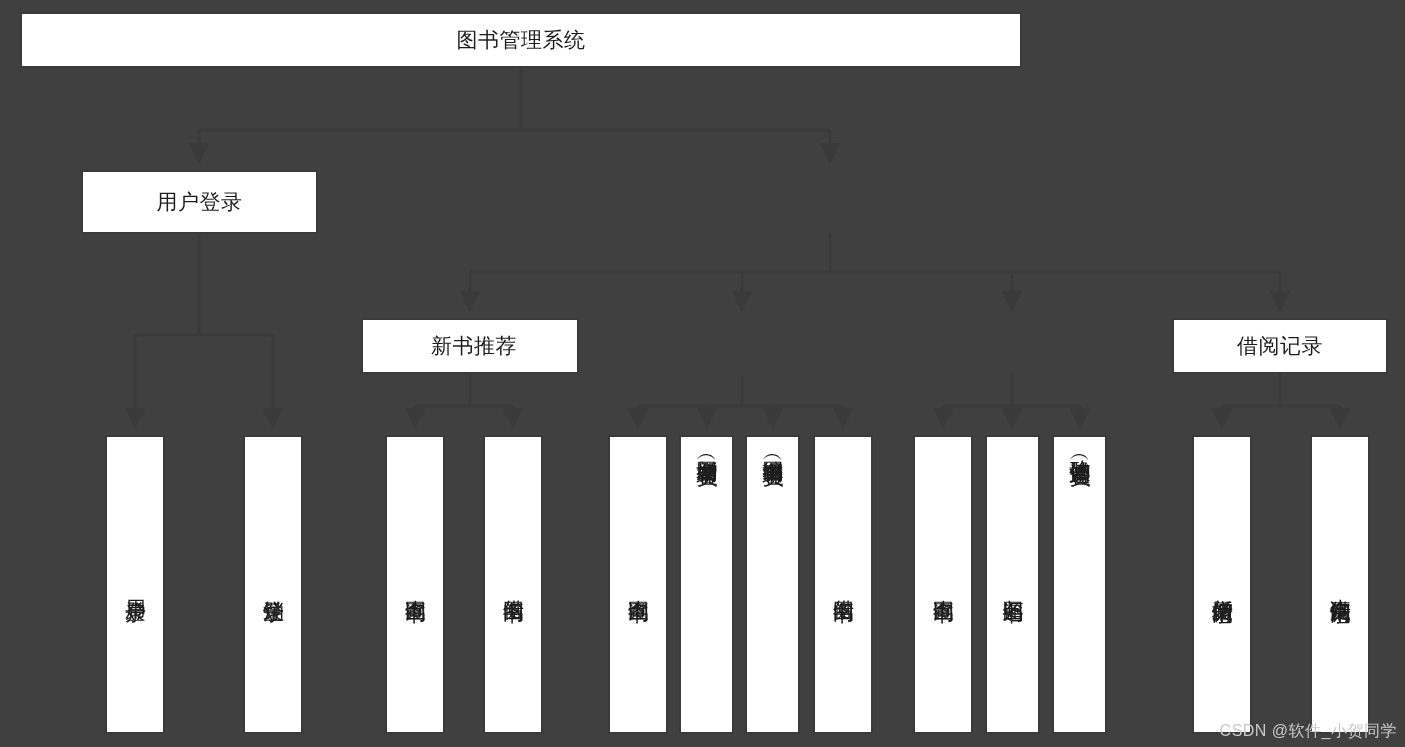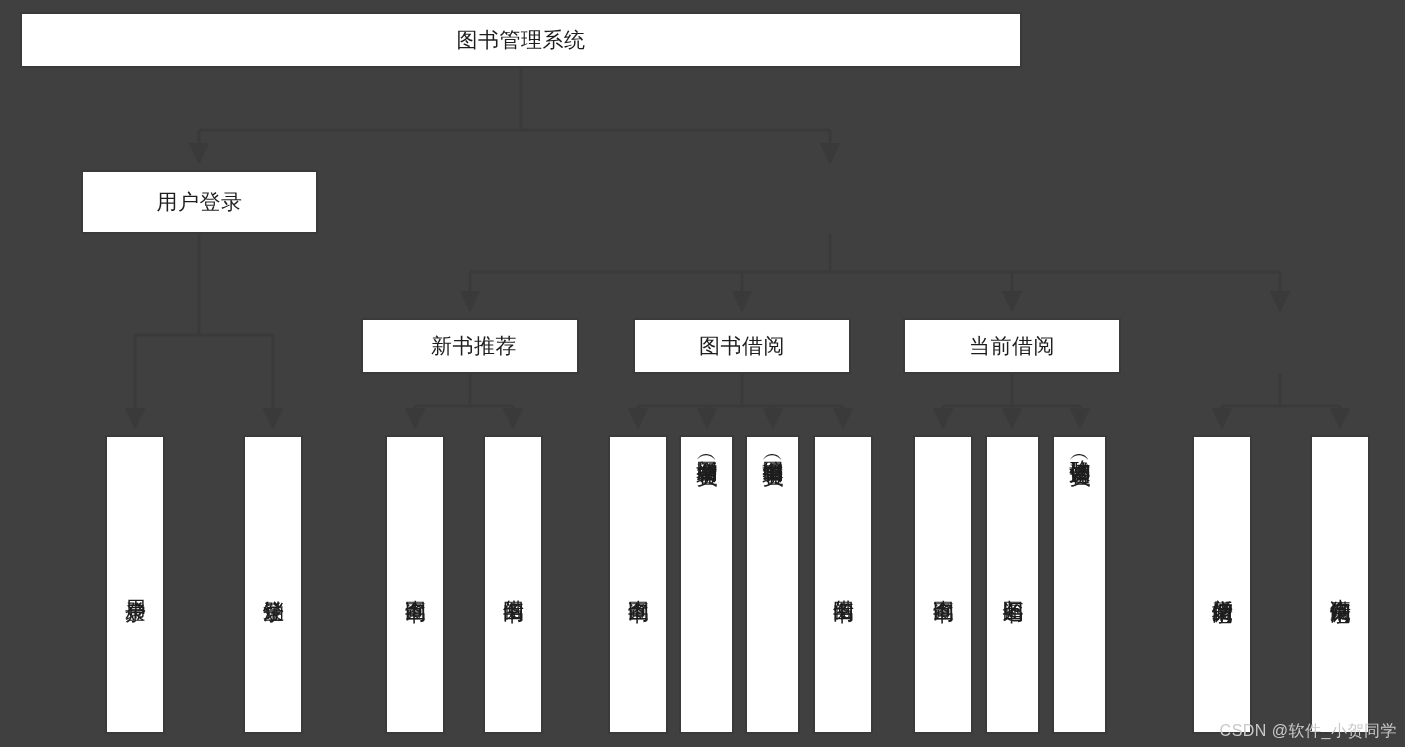--- a/index.html
+++ b/index.html
@@ -127,25 +127,22 @@
     <span class="label">图书管理系统</span>
   </div>
 
   <div class="node" style="left:81px; top:170px; width:237px; height:64px;">
     <span class="label">用户登录</span>
   </div>
 
   <div class="node" style="left:361px; top:318px; width:218px; height:56px;padding-left:8px;">
     <span class="label">新书推荐</span>
   </div>
-  <div class="node" style="left:633px; top:318px; width:218px; height:56px;">
-    <span class="label">图书借阅</span>
-  </div>
-  <div class="node" style="left:903px; top:318px; width:218px; height:56px;">
-    <span class="label">当前借阅</span>
+  <div class="node" style="left:1172px; top:318px; width:216px; height:56px;">
+    <span class="label">借阅记录</span>
   </div>
 
   <div class="node leaf centered" style="left:105px; top:435px; width:60px; height:299px;">
     <span class="label">用户登录</span>
   </div>
   <div class="node leaf centered" style="left:243px; top:435px; width:60px; height:299px;">
     <span class="label">注销登录</span>
   </div>
 
   <div class="node leaf centered" style="left:385px; top:435px; width:60px; height:299px;">

